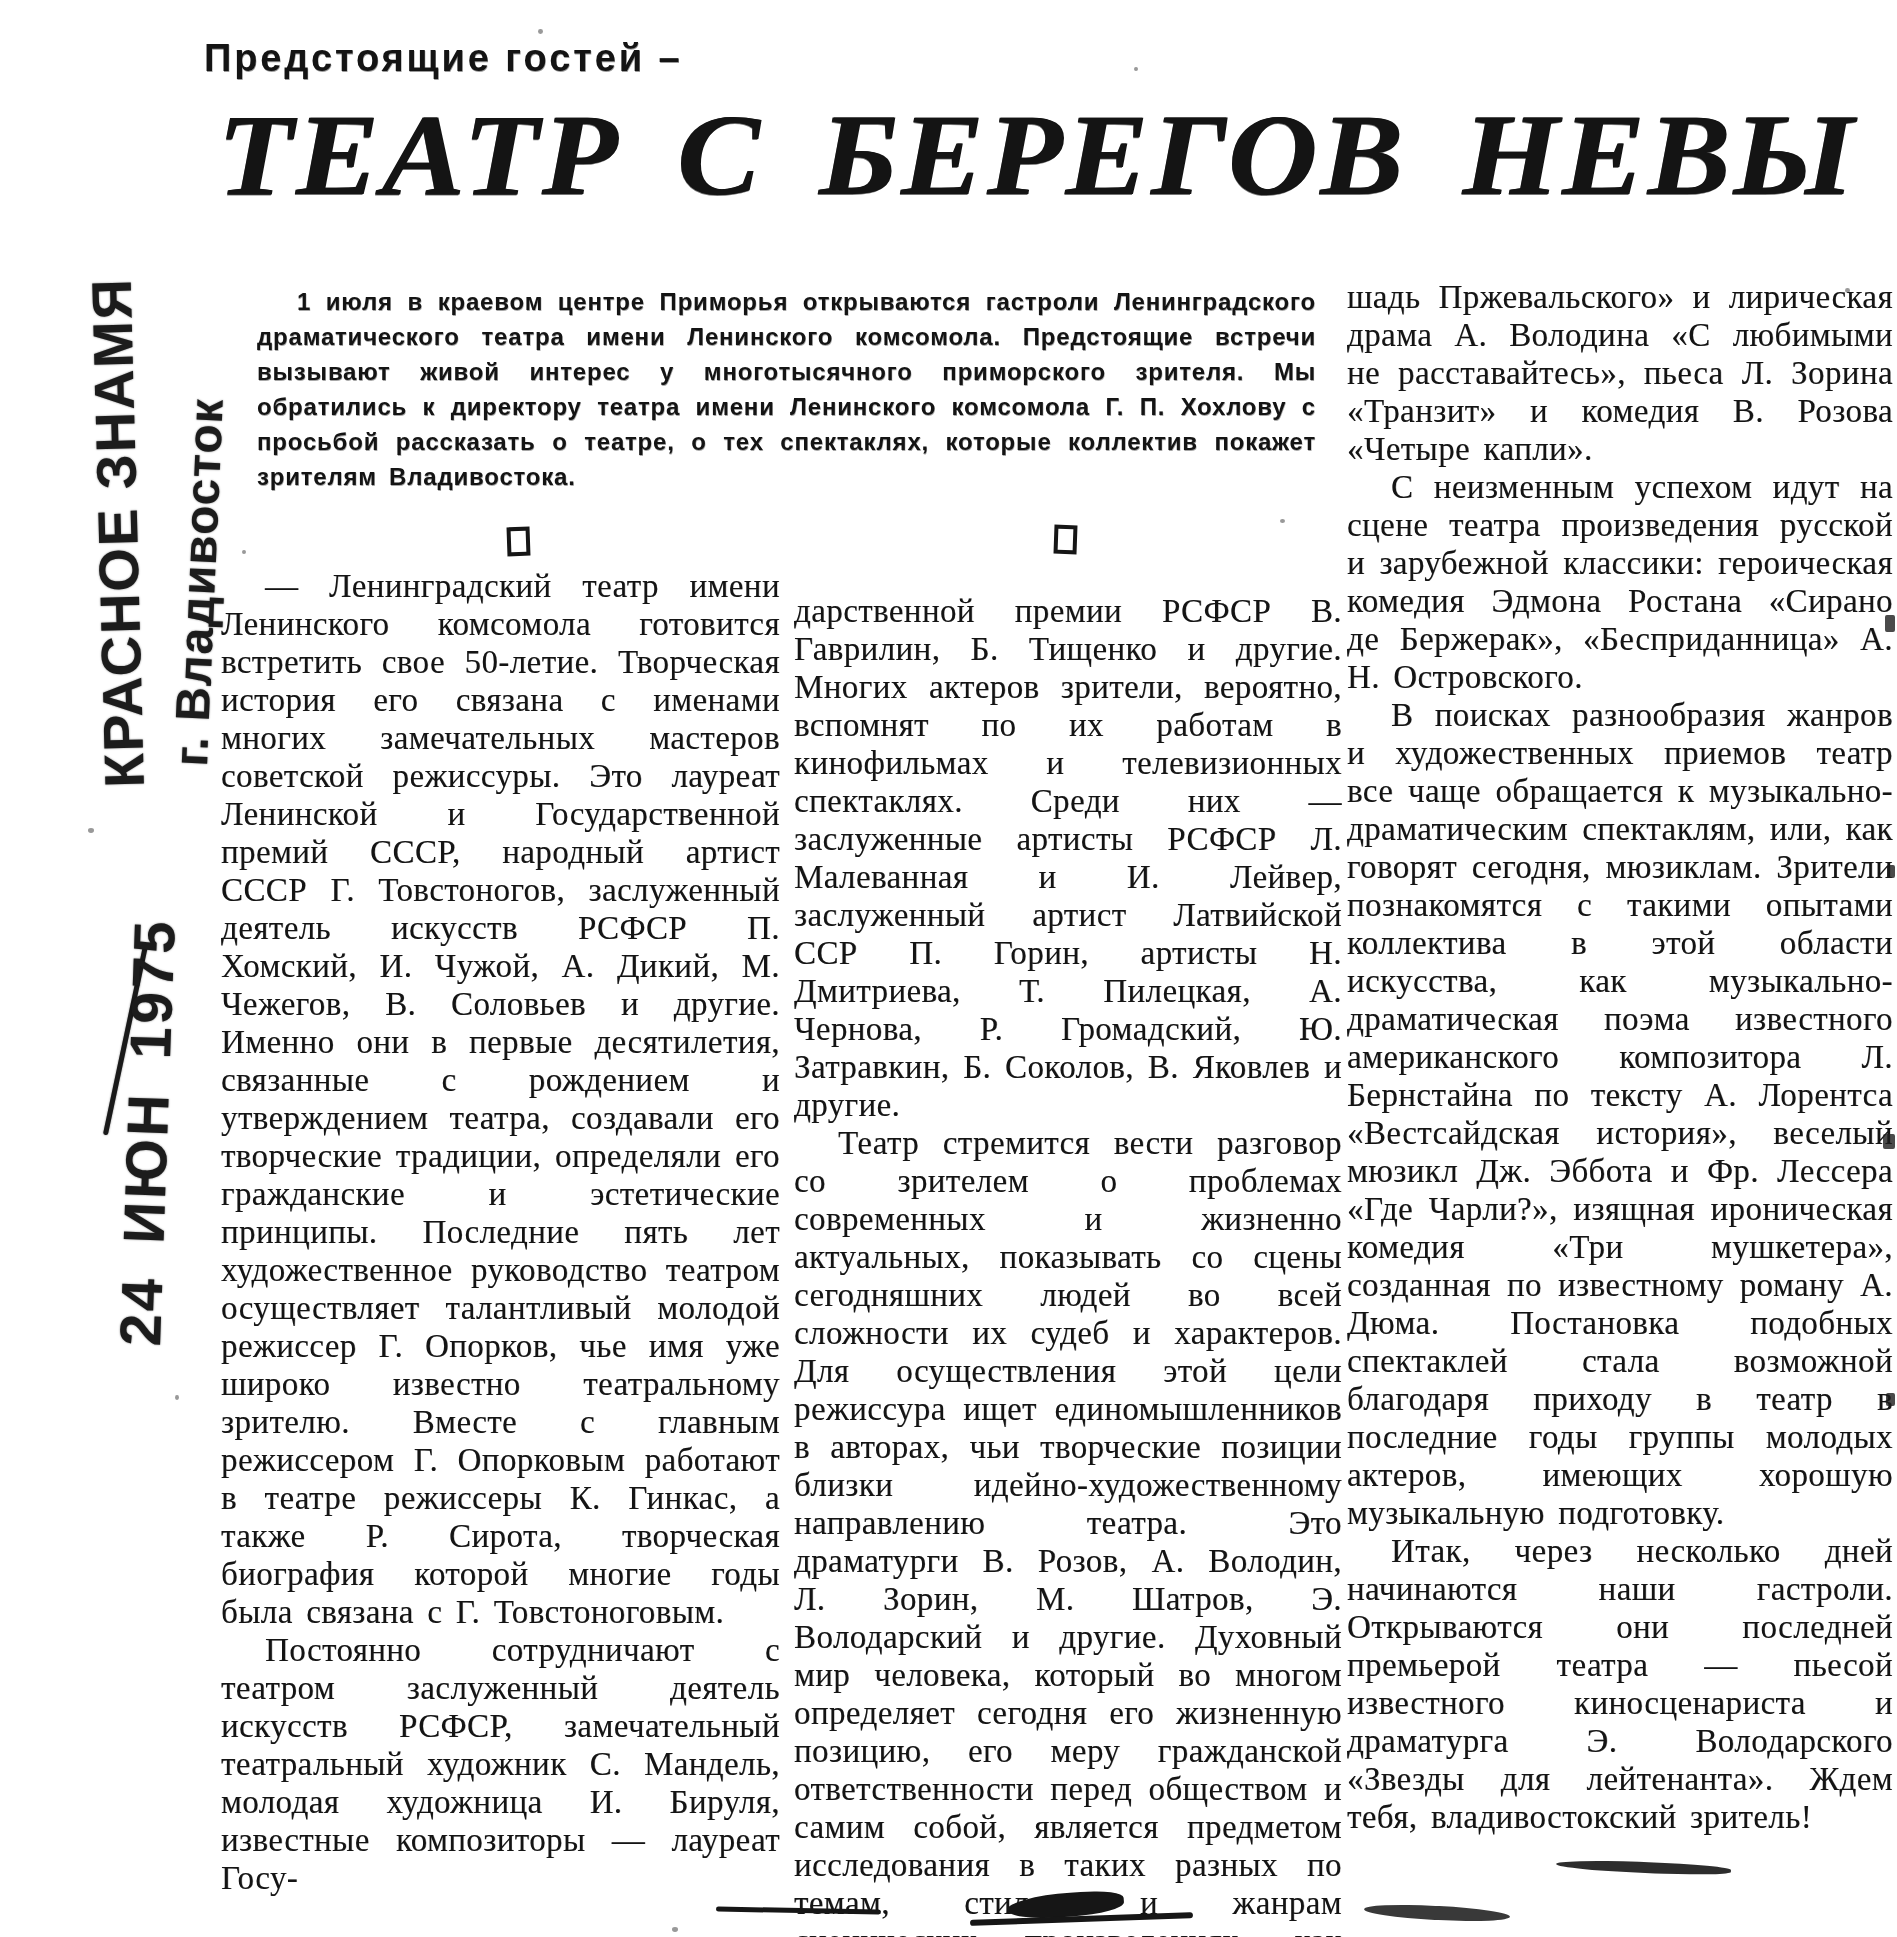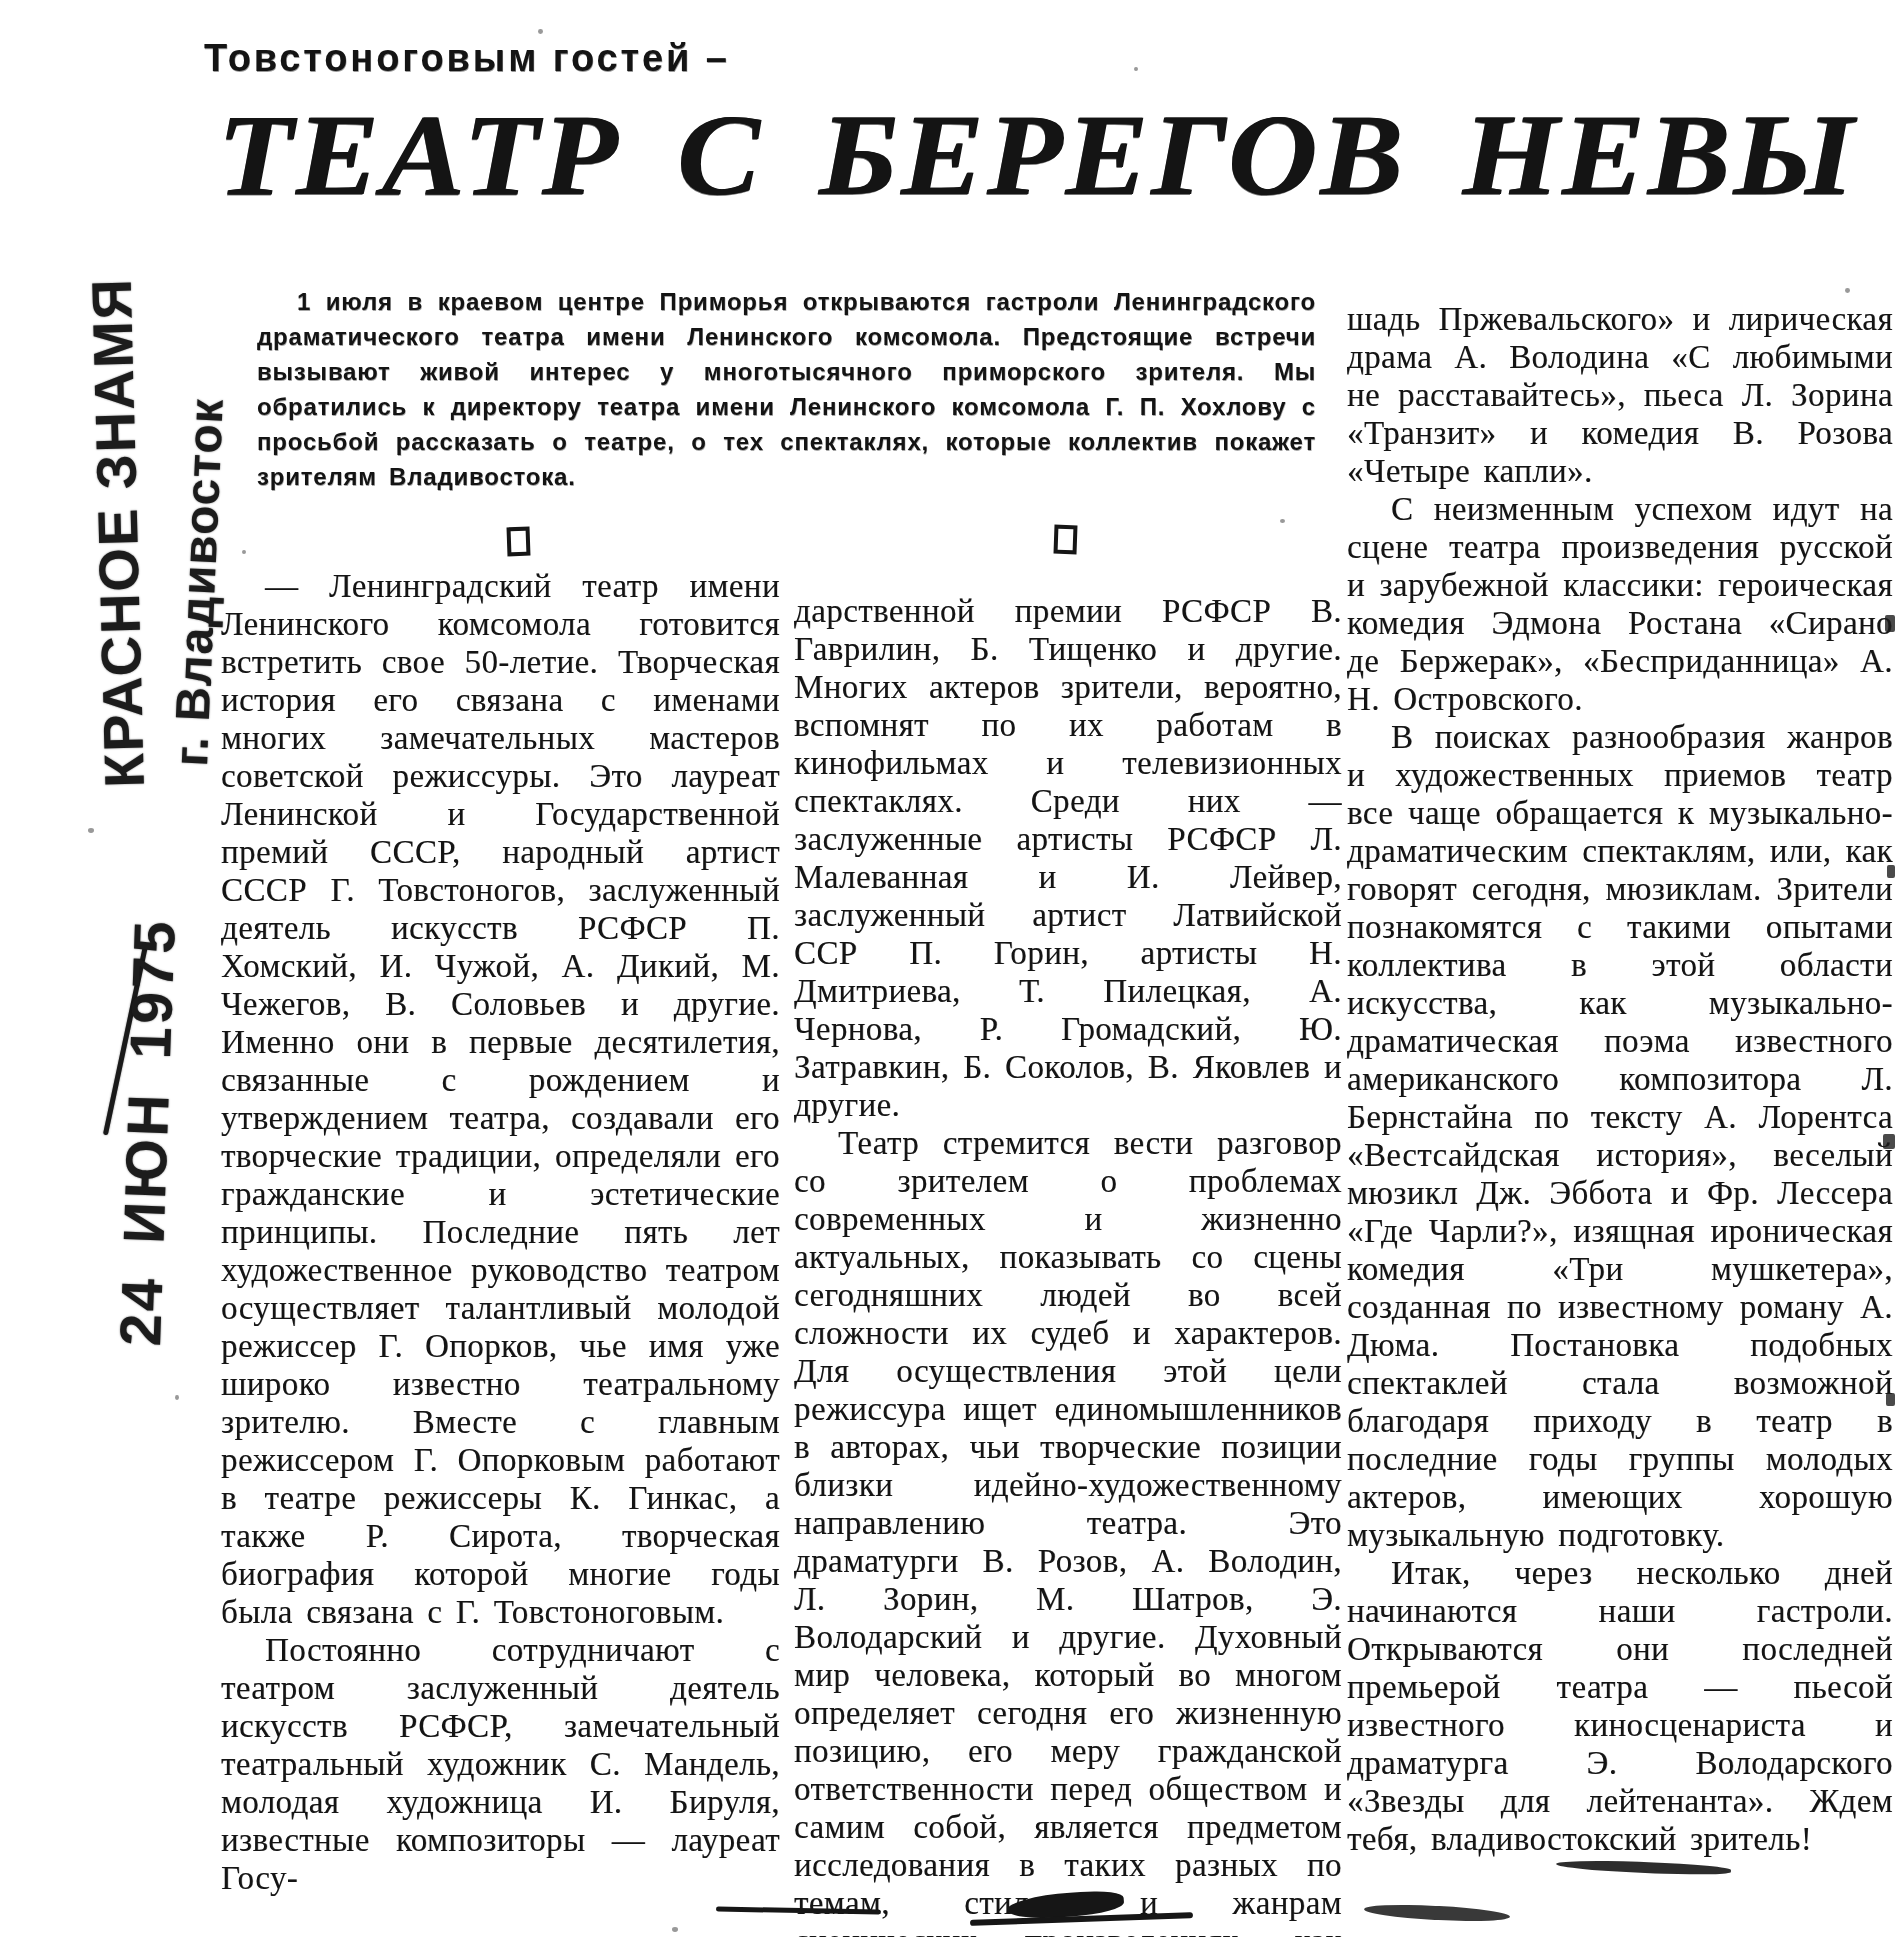--- a/index.html
+++ b/index.html
@@ -51,21 +51,21 @@
     font-size:33px;line-height:38px;
     text-align:justify;
     letter-spacing:0.4px;word-spacing:4.8px;
     overflow:hidden;
     text-shadow:0.4px 0.4px 0 rgba(0,0,0,.35);
   }
   .col p{margin:0;text-indent:44px;}
   .col p.cont{text-indent:0;}
   .col1{left:221px;top:567px;width:559px;height:1369px;}
   .col2{left:794px;top:592px;width:548px;height:1369px;}
-  .col3{left:1347px;top:300px;width:546px;height:1602px;}
+  .col3{left:1347px;top:278px;width:546px;height:1602px;}
   
   .stamp{
     position:absolute;transform-origin:0 0;
     font-family:"Liberation Sans", sans-serif;
     font-weight:700;color:#1c1c1c;
     text-shadow:0 0 1.9px rgba(10,10,10,.55);
     white-space:nowrap;
   }
   .stamp-banner{
     left:91px;top:788px;width:485px;height:144px;
@@ -119,21 +119,21 @@
 
 <div class="page">
 
   <div class="stamp stamp-banner">
     <div class="line1">КРАСНОЕ ЗНАМЯ</div>
     <div class="line2">г. Владивосток</div>
   </div>
   <div class="date-stroke"></div>
   <div class="stamp stamp-date">24 ИЮН 1975</div>
 
-  <div class="kicker">Товстоноговым гостей –</div>
+  <div class="kicker">Предстоящие гостей –</div>
   <h1 class="headline">ТЕАТР С БЕРЕГОВ НЕВЫ</h1>
 
   <div class="lede">1 июля в краевом центре Приморья открываются гастроли Ленинградского драматического театра имени Ленинского комсомола. Предстоящие встречи вызывают живой интерес у многотысячного приморского зрителя. Мы обратились к директору театра имени Ленинского комсомола Г. П. Хохлову с просьбой рассказать о театре, о тех спектаклях, которые коллектив покажет зрителям Владивостока.</div>
 
   <div class="sq sq1"></div>
   <div class="sq sq2"></div>
 
   <div class="col col1">
     <p>— Ленинградский театр имени Ленинского комсомола готовится встретить свое 50-летие. Творческая история его связана с именами многих замечательных мастеров советской режиссуры. Это лауреат Ленинской и Государственной премий СССР, народный артист СССР Г. Товстоногов, заслуженный деятель искусств РСФСР П. Хомский, И. Чужой, А. Дикий, М. Чежегов, В. Соловьев и другие. Именно они в первые десятилетия, связанные с рождением и утверждением театра, создавали его творческие традиции, определяли его гражданские и эстетические принципы. Последние пять лет художественное руководство театром осуществляет талантливый молодой режиссер Г. Опорков, чье имя уже широко известно театральному зрителю. Вместе с главным режиссером Г. Опорковым работают в театре режиссеры К. Гинкас, а также Р. Сирота, творческая биография которой многие годы была связана с Г. Товстоноговым.</p>
     <p>Постоянно сотрудничают с театром заслуженный деятель искусств РСФСР, замечательный театральный художник С. Мандель, молодая художница И. Бируля, известные композиторы — лауреат Госу-</p>

